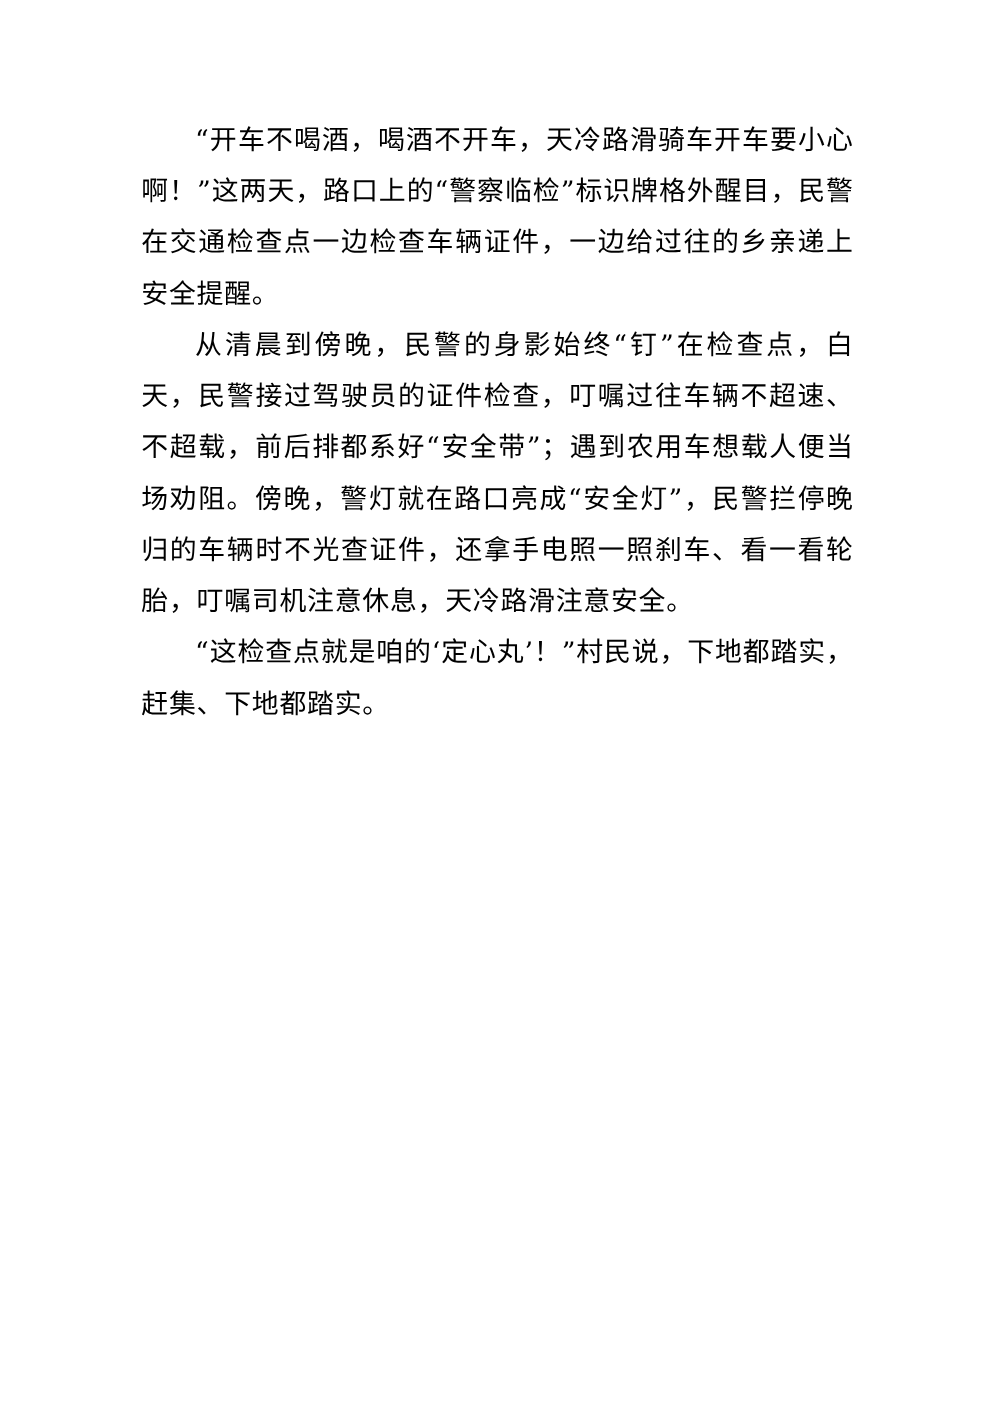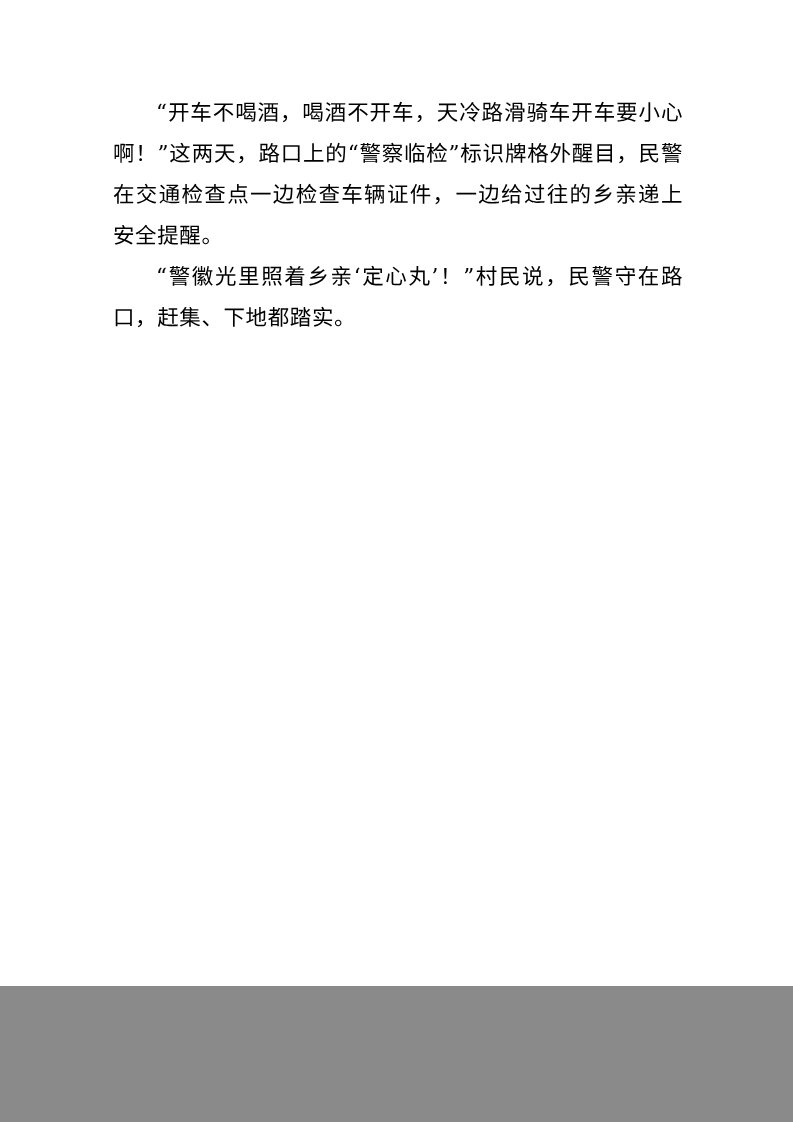--- a/index.html
+++ b/index.html
@@ -7,21 +7,21 @@
     margin: 0;
     padding: 0;
     background: #8a8a8a;
   }
   body {
     font-family: "DejaVu Serif", "Liberation Serif", serif;
   }
   .page {
     position: relative;
     width: 793px;
-    height: 986px;
+    height: 1122px;
     margin: 0 auto;
     background: #ffffff;
     box-sizing: border-box;
     overflow: hidden;
   }
   .content {
     position: absolute;
     left: 113px;
     top: 92px;
     width: 570px;
@@ -38,15 +38,16 @@
     letter-spacing: 0.6px;
     word-break: break-all;
   }
 </style>
 </head>
 <body>
 
 <div class="page">
   <div class="content">
     <p class="para">“开车不喝酒，喝酒不开车，天冷路滑骑车开车要小心啊！”这两天，路口上的“警察临检”标识牌格外醒目，民警在交通检查点一边检查车辆证件，一边给过往的乡亲递上安全提醒。</p>
-    <p class="para">“警徽光里照着乡亲‘定心丸’！”村民说，民警守在路口，赶集、下地都踏实。</p>
+    <p class="para">从清晨到傍晚，民警的身影始终“钉”在检查点，白天，民警接过驾驶员的证件检查，叮嘱过往车辆不超速、不超载，前后排都系好“安全带”；遇到农用车想载人便当场劝阻。傍晚，警灯就在路口亮成“安全灯”，民警拦停晚归的车辆时不光查证件，还拿手电照一照刹车、看一看轮胎，叮嘱司机注意休息，天冷路滑注意安全。</p>
+    <p class="para">“这检查点就是咱的‘定心丸’！”村民说，下地都踏实，赶集、下地都踏实。</p>
   </div>
 </div>
 
 </body></html>

